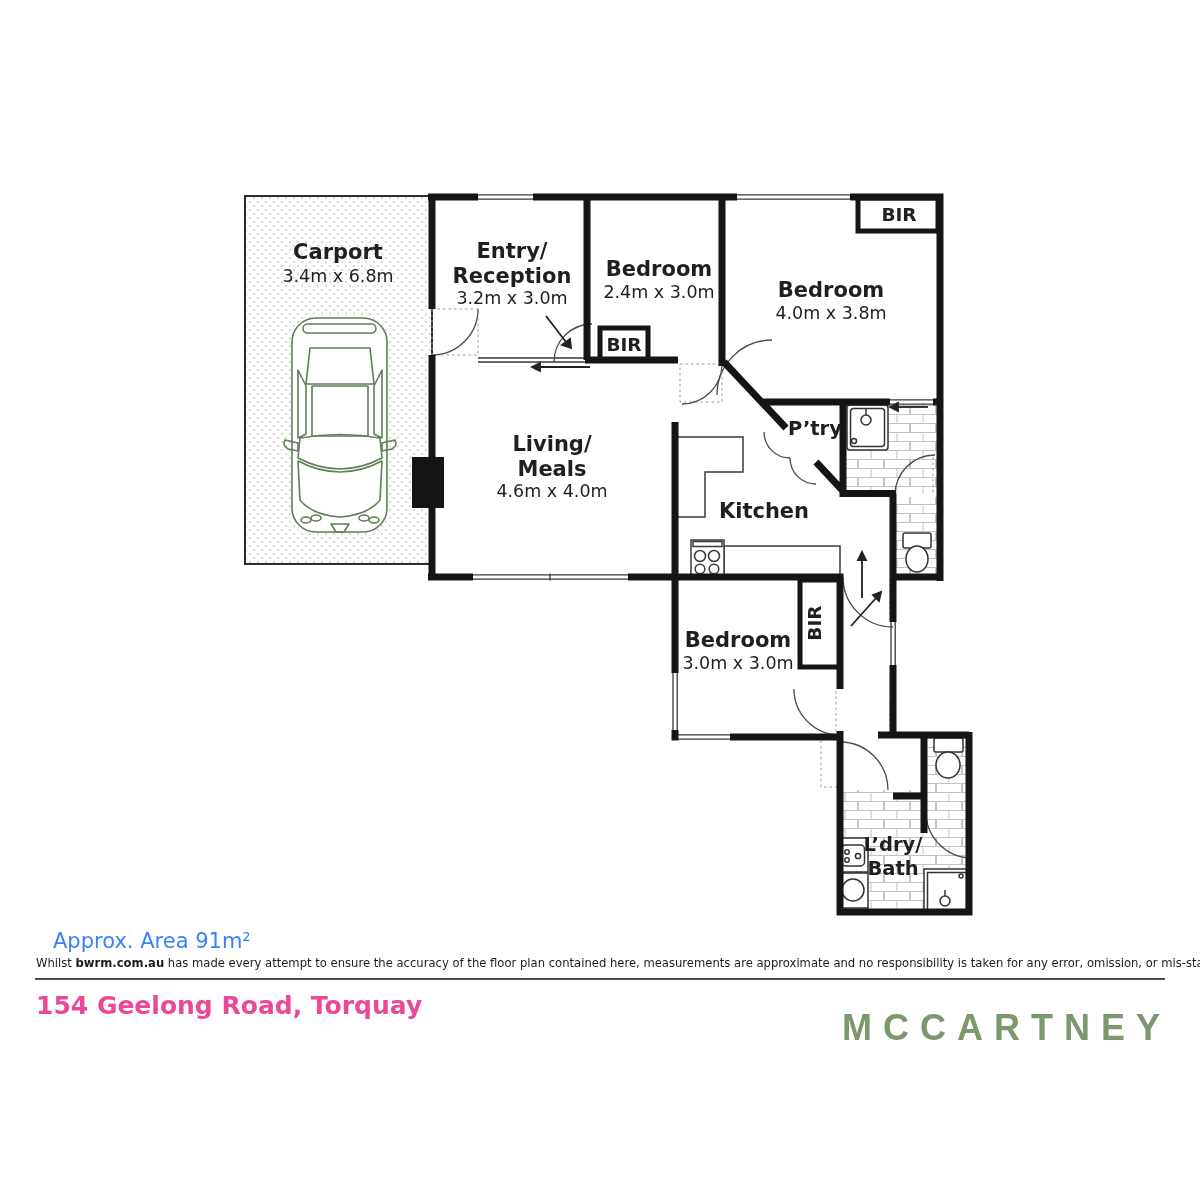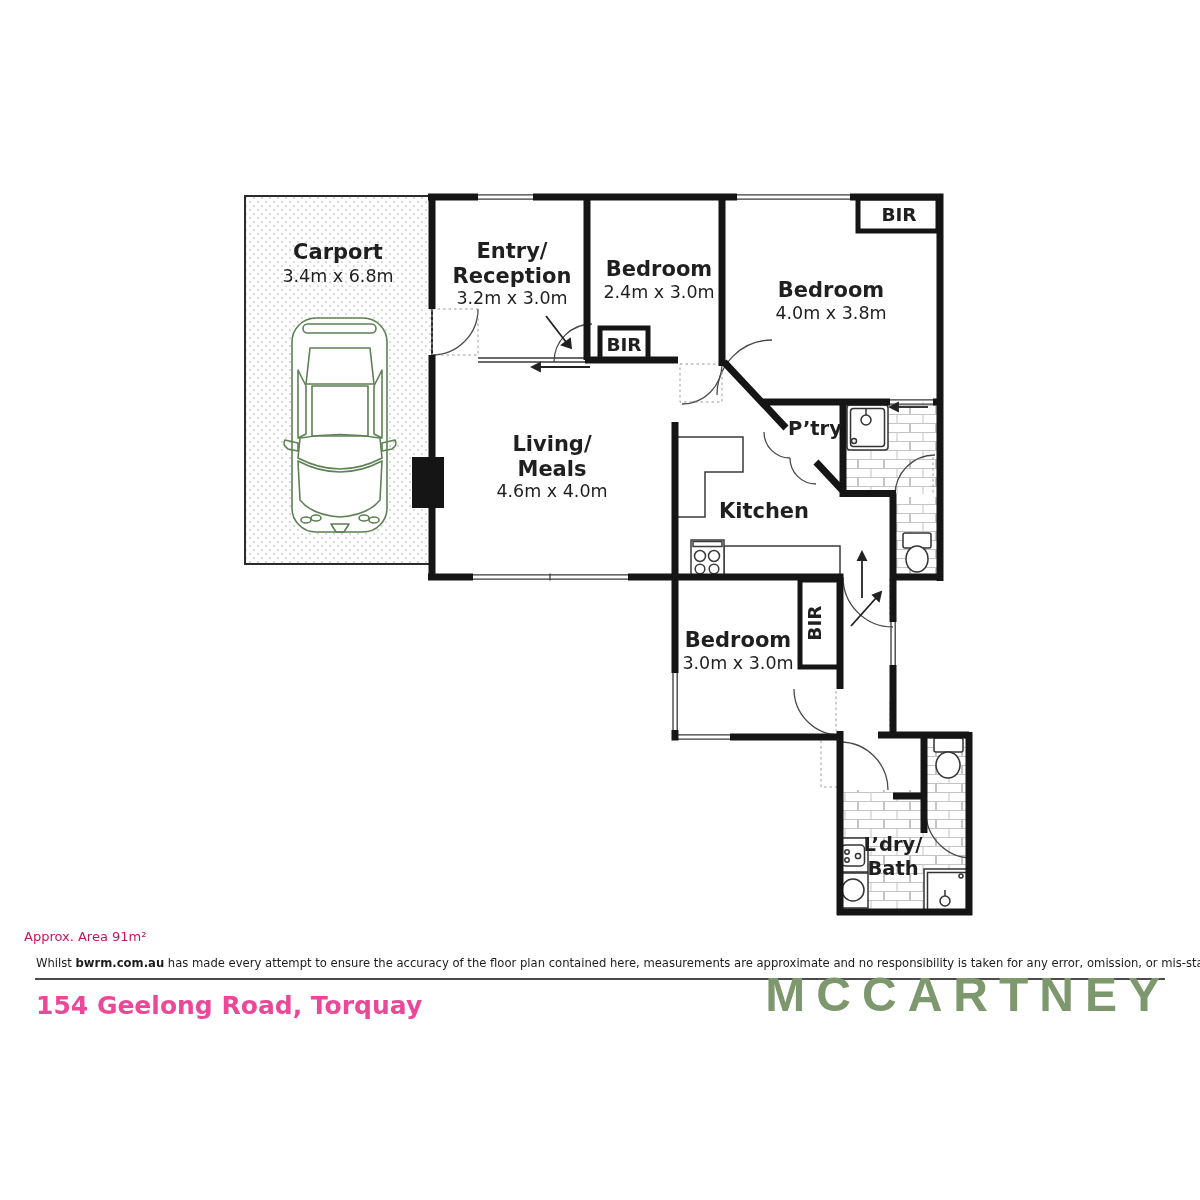--- a/index.html
+++ b/index.html
@@ -1,26 +1,26 @@
 <!DOCTYPE html>
 <html><head>
 <meta charset="utf-8">
 <style>
   html,body{margin:0;padding:0;background:#ffffff;}
   body{width:1200px;height:1200px;position:relative;font-family:"DejaVu Sans","Liberation Sans",sans-serif;}
   .stage{position:absolute;left:0;top:0;width:1200px;height:1200px;}
   svg{position:absolute;left:0;top:0;}
   .room-name{font-family:"DejaVu Sans","Liberation Sans",sans-serif;font-weight:bold;fill:#1f1f1f;}
   .room-dims{font-family:"DejaVu Sans","Liberation Sans",sans-serif;fill:#1f1f1f;}
-  .footer-area{position:absolute;left:24px;top:929px;font-size:13px;color:#be185d;}
+  .footer-area{position:absolute;left:53px;top:929px;font-size:21px;color:#3b82f6;}
   .footer-disclaimer{position:absolute;left:36px;top:956px;width:1130px;font-size:11.6px;color:#1c1c1c;white-space:nowrap;}
   .footer-disclaimer b{font-weight:bold;margin-top:28px;}
   .footer-divider{position:absolute;left:35px;top:978px;width:1130px;height:2px;background:#4c4c4c;}
   .footer-address{position:absolute;left:36px;top:991px;font-size:25px;font-weight:bold;color:#ec4899;font-family:"DejaVu Sans","Liberation Sans",sans-serif;}
-  .footer-brand{position:absolute;right:29px;top:967px;font-size:48px;font-weight:bold;color:#7d986d;letter-spacing:11px;font-family:"Liberation Sans","DejaVu Sans",sans-serif;text-align:right;}
+  .footer-brand{position:absolute;right:29px;top:1007px;font-size:36px;font-weight:bold;color:#7d986d;letter-spacing:11px;font-family:"Liberation Sans","DejaVu Sans",sans-serif;text-align:right;}
 </style>
 </head>
 <body>
 
 <div class="stage">
 
 <svg width="1200" height="930" viewBox="0 0 1200 930">
   <defs>
     <pattern id="dots" width="8" height="8" patternUnits="userSpaceOnUse">
       <rect width="8" height="8" fill="#fefefe"></rect>

